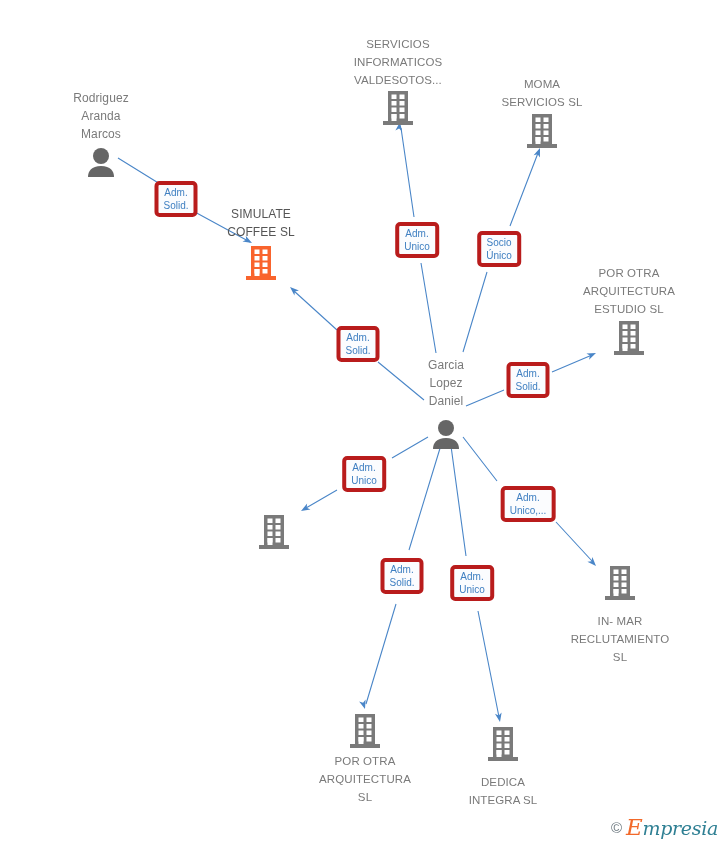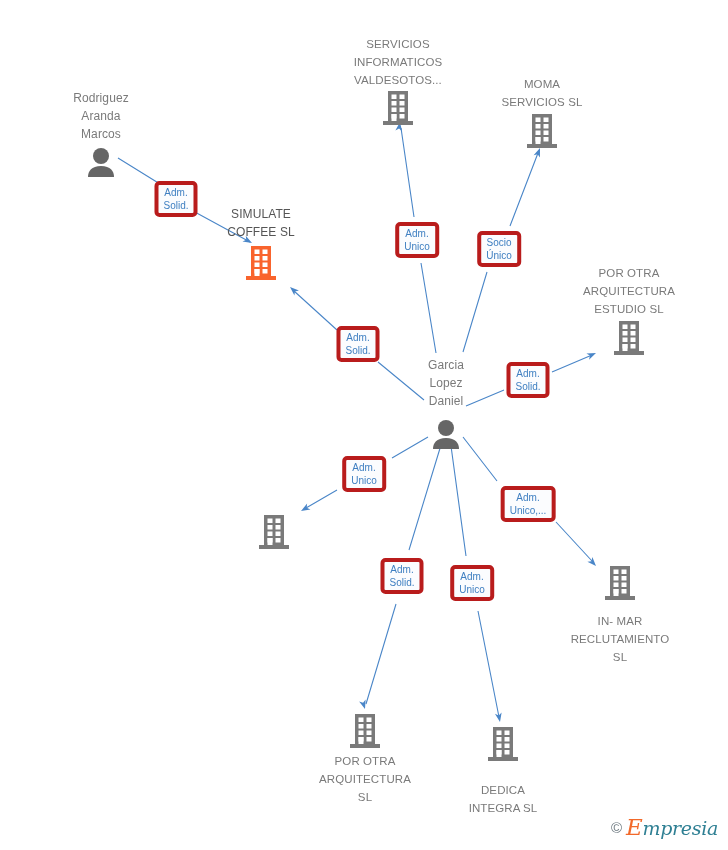--- a/index.html
+++ b/index.html
@@ -263,21 +263,21 @@
             <rect x="8.5" y="3.5" width="5" height="4.5" fill="#ffffff"></rect>
             <rect x="8.5" y="10" width="5" height="4.5" fill="#ffffff"></rect>
             <rect x="8.5" y="16.5" width="5" height="4.5" fill="#ffffff"></rect>
             <rect x="8.5" y="23" width="5" height="4.5" fill="#ffffff"></rect>
             <rect x="16.5" y="3.5" width="5" height="4.5" fill="#ffffff"></rect>
             <rect x="16.5" y="10" width="5" height="4.5" fill="#ffffff"></rect>
             <rect x="16.5" y="16.5" width="5" height="4.5" fill="#ffffff"></rect>
             <rect x="16.5" y="23" width="5" height="4.5" fill="#ffffff"></rect>
             <rect x="8.5" y="23" width="5" height="7" fill="#ffffff"></rect>
           </svg></span>
-        <div class="label" style="margin-top: 20px;">DEDICA
+        <div class="label" style="margin-top: 12px;">DEDICA
 INTEGRA  SL</div>
       </div>
     </div>
 
   <div id="labels">
       <div class="edge-label" style="left: 176px; top: 199px;">Adm.
 Solid.</div>
       <div class="edge-label" style="left: 417px; top: 240px;">Adm.
 Unico</div>
       <div class="edge-label" style="left: 499px; top: 249px;">Socio

